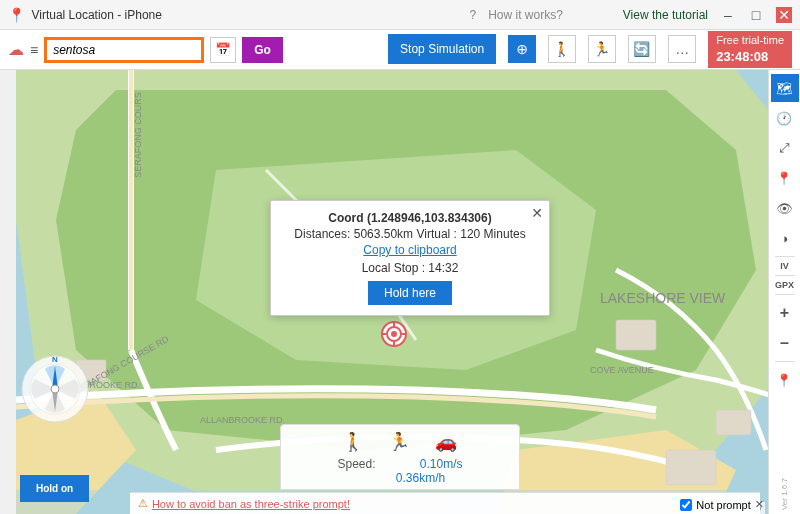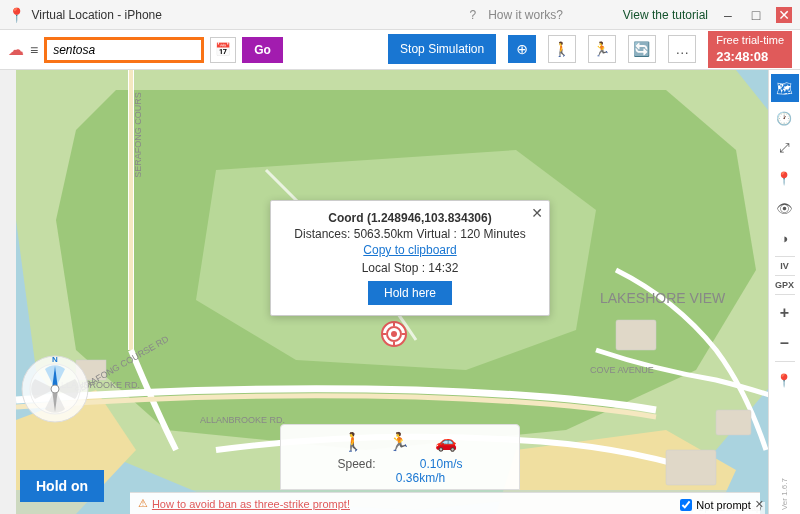--- a/index.html
+++ b/index.html
@@ -184,21 +184,21 @@
     
     #hold-on-btn {
       position: absolute;
       left: 20px;
       bottom: 12px;
       padding: 8px 16px;
       background: #1976d2;
       color: #fff;
       border: none;
       cursor: pointer;
-      font-size: 14px;
+      font-size: 10px;
       font-weight: bold;
       z-index: 15;
     }
 
     
     #speed-panel {
       position: absolute;
       bottom: 0;
       left: 50%;
       transform: translateX(-50%);

